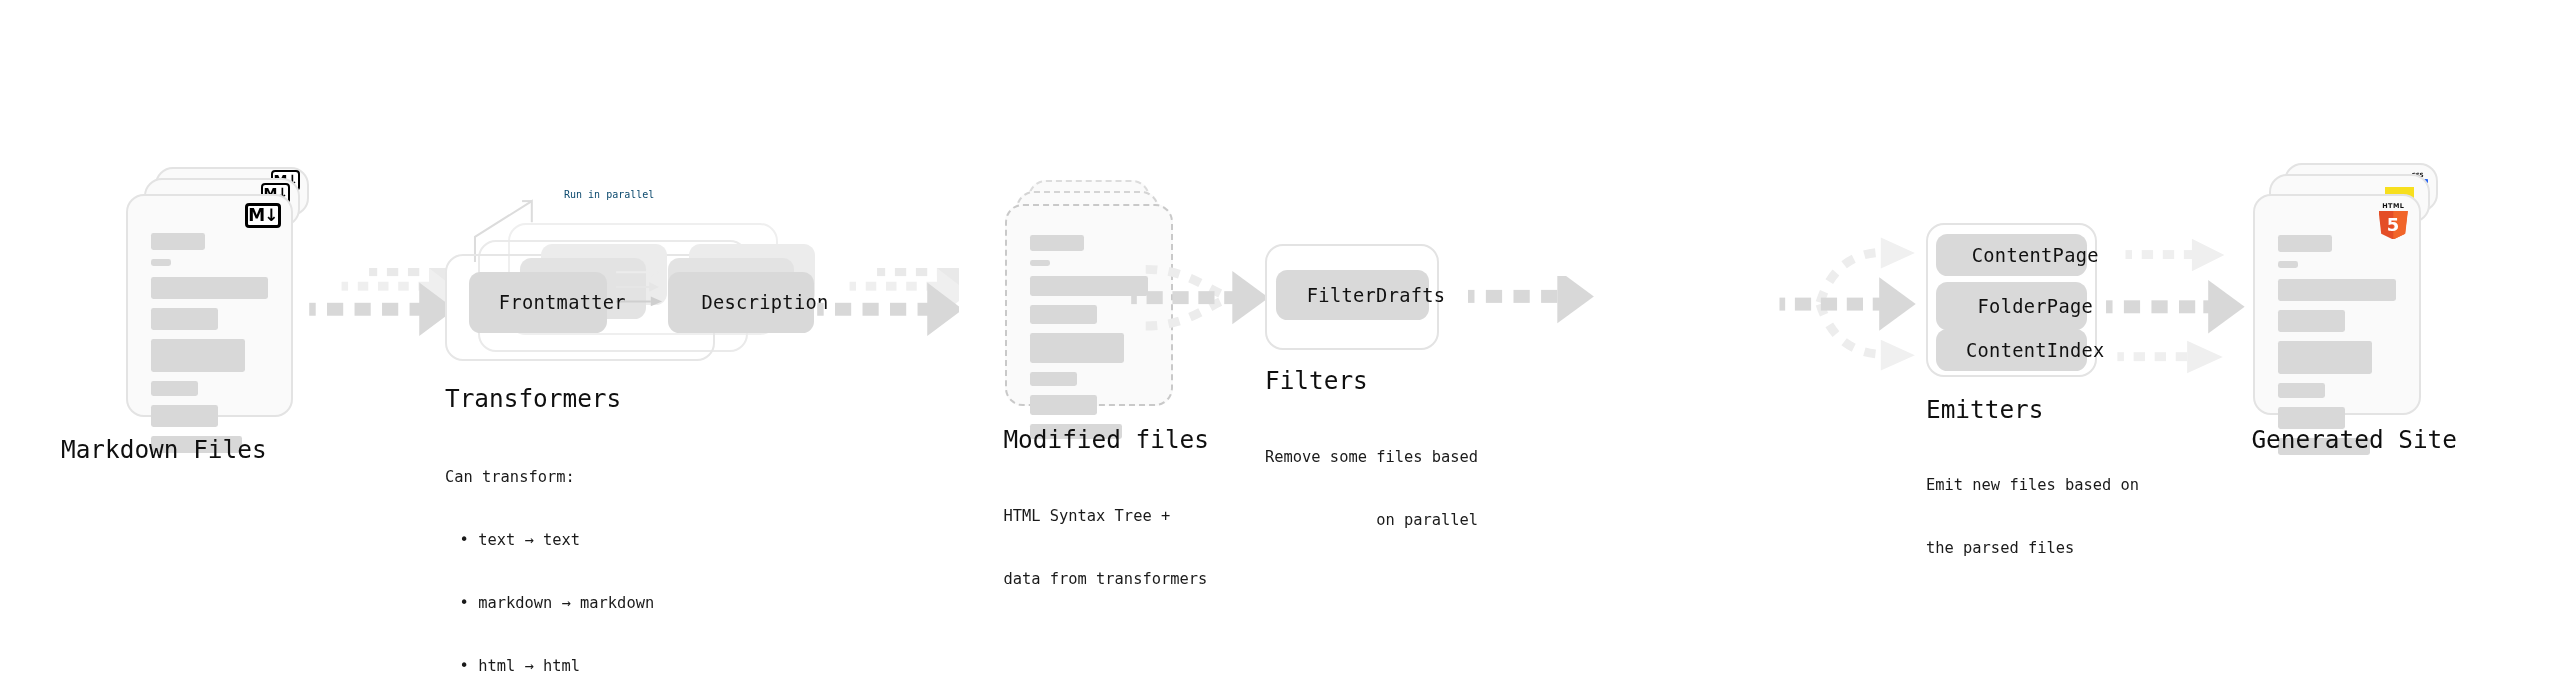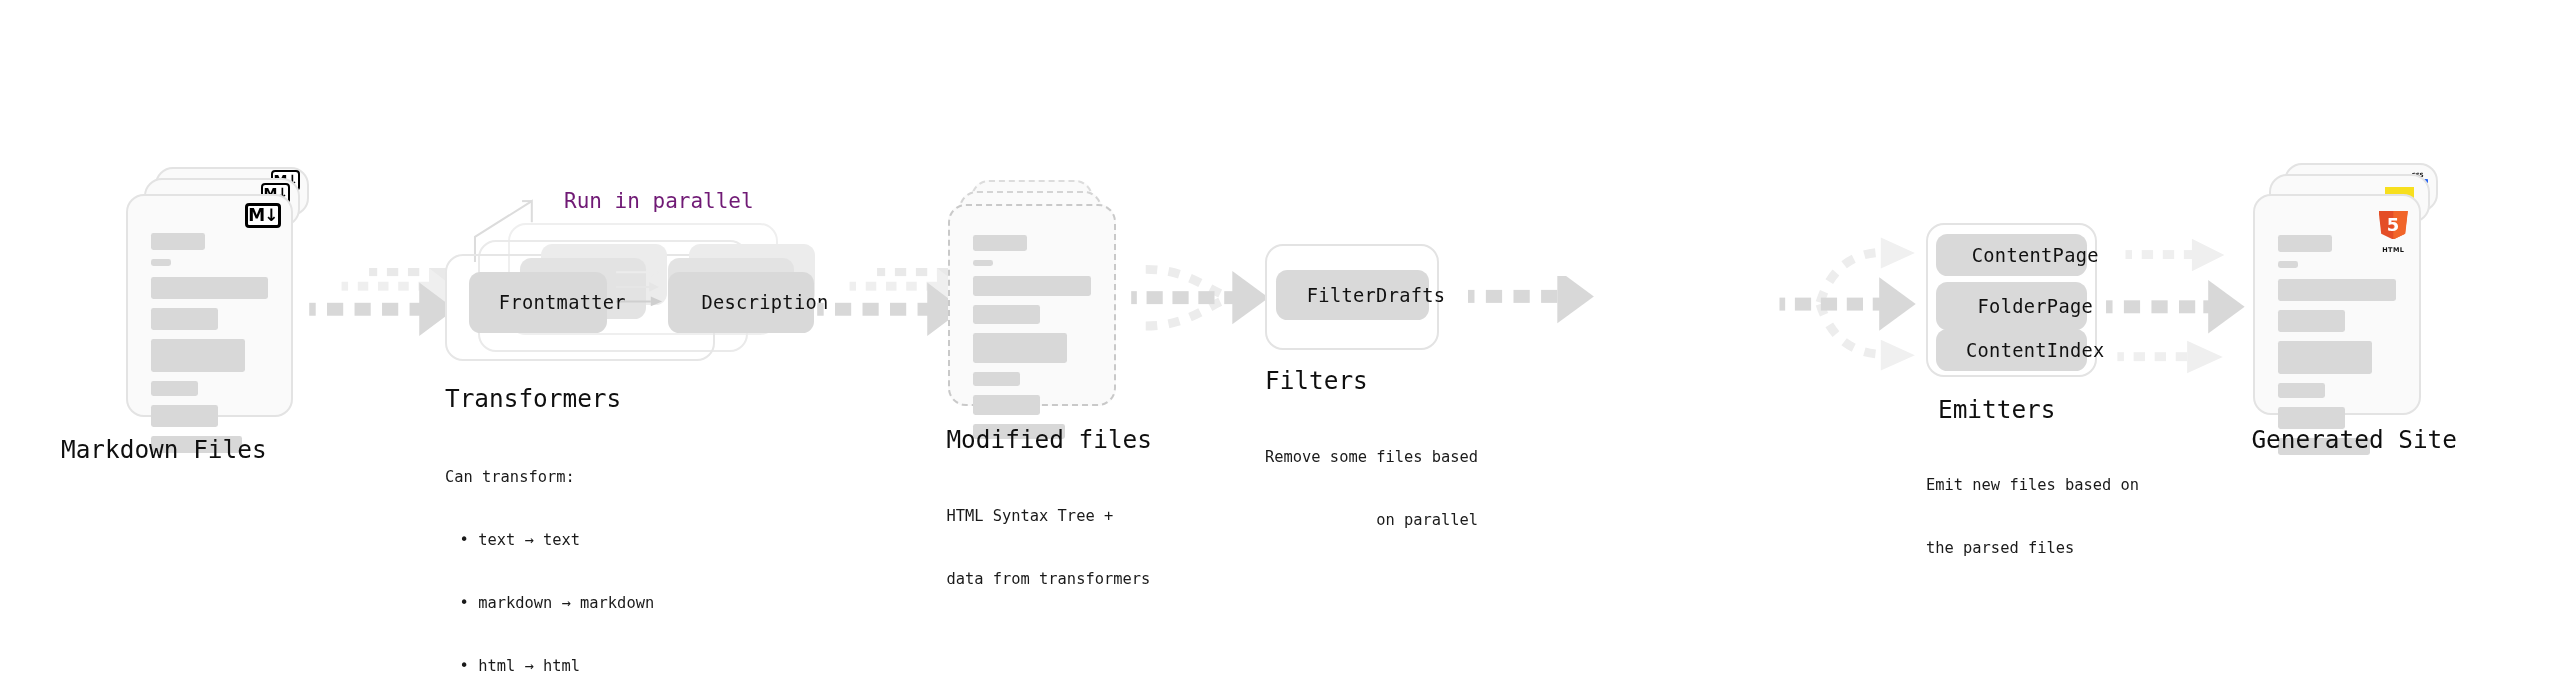--- a/index.html
+++ b/index.html
@@ -46,21 +46,20 @@
   }
   .mdbadge.small{width:29px;height:20.3px;border-width:2.4px;font-size:14px;}
 
   
   .h5{position:absolute;width:32.5px;height:37px;}
   .h5 .cap{
     position:absolute;top:0;left:0;width:32.5px;height:8.1px;
     font-family:"DejaVu Sans","Liberation Sans",sans-serif;
     font-weight:bold;font-size:6.5px;color:#111;text-align:center;line-height:8.1px;
     letter-spacing:0.4px;
-    margin-top:44px;
   }
   .h5 .shield{
     position:absolute;top:9px;left:1.6px;width:29px;height:28.4px;
     background:#e44d26;
     clip-path:polygon(0% 0%,100% 0%,91% 80%,50% 100%,9% 80%);
   }
   .h5 .shield2{
     position:absolute;top:9px;left:16.3px;width:14.6px;height:28.4px;
     background:#f16529;
     clip-path:polygon(0% 0%,100% 0%,82% 80%,0% 100%);
@@ -102,21 +101,21 @@
   }
   .sub{
     position:absolute;
     font-family:"DejaVu Sans Mono","Liberation Mono",monospace;
     font-size:15.4px;line-height:21px;color:#1a1a1a;white-space:pre;
   }
   .sub .bul{display:block;}
   .annot{
     position:absolute;white-space:nowrap;
     font-family:"DejaVu Sans Mono","Liberation Mono",monospace;
-    font-size:21px;color:#701a75;
+    font-size:10px;color:#0c4a6e;
   }
   svg{display:block;}
   .abs-svg{position:absolute;}
 </style>
 </head>
 <body>
 
 <div class="stage">
 
   <div class="node" style="left:126px;top:167px;">
@@ -231,21 +230,21 @@
     <g fill="#d8d8d8">
       <rect x="0" y="43" width="8" height="16"></rect>
         <rect x="22" y="43" width="20" height="16"></rect>
       <rect x="56" y="43" width="20" height="16"></rect>
         <rect x="90" y="43" width="20" height="16"></rect>
       <rect x="124" y="43" width="20" height="16"></rect>
       <polygon points="136,18 180,51 136,84"></polygon>
     </g>
   </svg>
 
-  <div class="node" style="left:948px;top:180px;">
+  <div class="node" style="left:1005px;top:180px;">
     <div class="cardstack" style="width:175px;height:244px;">
       <div class="card dashed" style="left:23px;top:0px;width:122px;height:41px;border-color:#dcdcdc;"></div>
       <div class="card dashed" style="left:11.4px;top:10.6px;width:143px;height:41px;border-color:#d4d4d4;"></div>
       <div class="card dashed" style="left:0px;top:24.4px;width:168px;height:202px;">
         <div class="card-body" style="padding-top:29px;">
           <div class="line" style="width:54px;height:15.4px;"></div>
           <div class="line" style="width:19.5px;height:6.5px;margin-bottom:9.8px;"></div>
           <div class="line" style="width:100%;height:19.5px;"></div>
           <div class="line" style="width:57%;height:19.5px;"></div>
           <div class="line" style="width:80%;height:30px;"></div>
@@ -311,21 +310,21 @@
       <rect x="123" y="76" width="14" height="16"></rect>
       <polygon points="131,51 176,84 131,117"></polygon>
     </g>
   </svg>
 
   <div class="node" style="left:1926px;top:223px;">
     <div class="gbox" style="left:0px;top:0px;width:171px;height:154px;"></div>
     <div class="chip" style="left:9.8px;top:11.4px;width:151px;height:42px;">ContentPage</div>
     <div class="chip" style="left:9.8px;top:59px;width:151px;height:48px;">FolderPage</div>
     <div class="chip" style="left:9.8px;top:106px;width:151px;height:42px;">ContentIndex</div>
-    <div class="title" style="left:12px;top:172px;text-align:right;">Emitters</div>
+    <div class="title" style="left:0px;top:172px;text-align:right;">Emitters</div>
     <div class="sub" style="left:0px;top:210px;">
       <span class="bul">Emit new files based on</span>
       <span class="bul">the parsed files</span>
     </div>
   </div>
 
   <svg class="abs-svg" style="left:2106px;top:229px;" width="146" height="154" viewBox="0 0 180 190">
     <g fill="#efefef">
       <rect x="24" y="26" width="8" height="11"></rect>
         <rect x="44" y="26" width="14" height="11"></rect>

